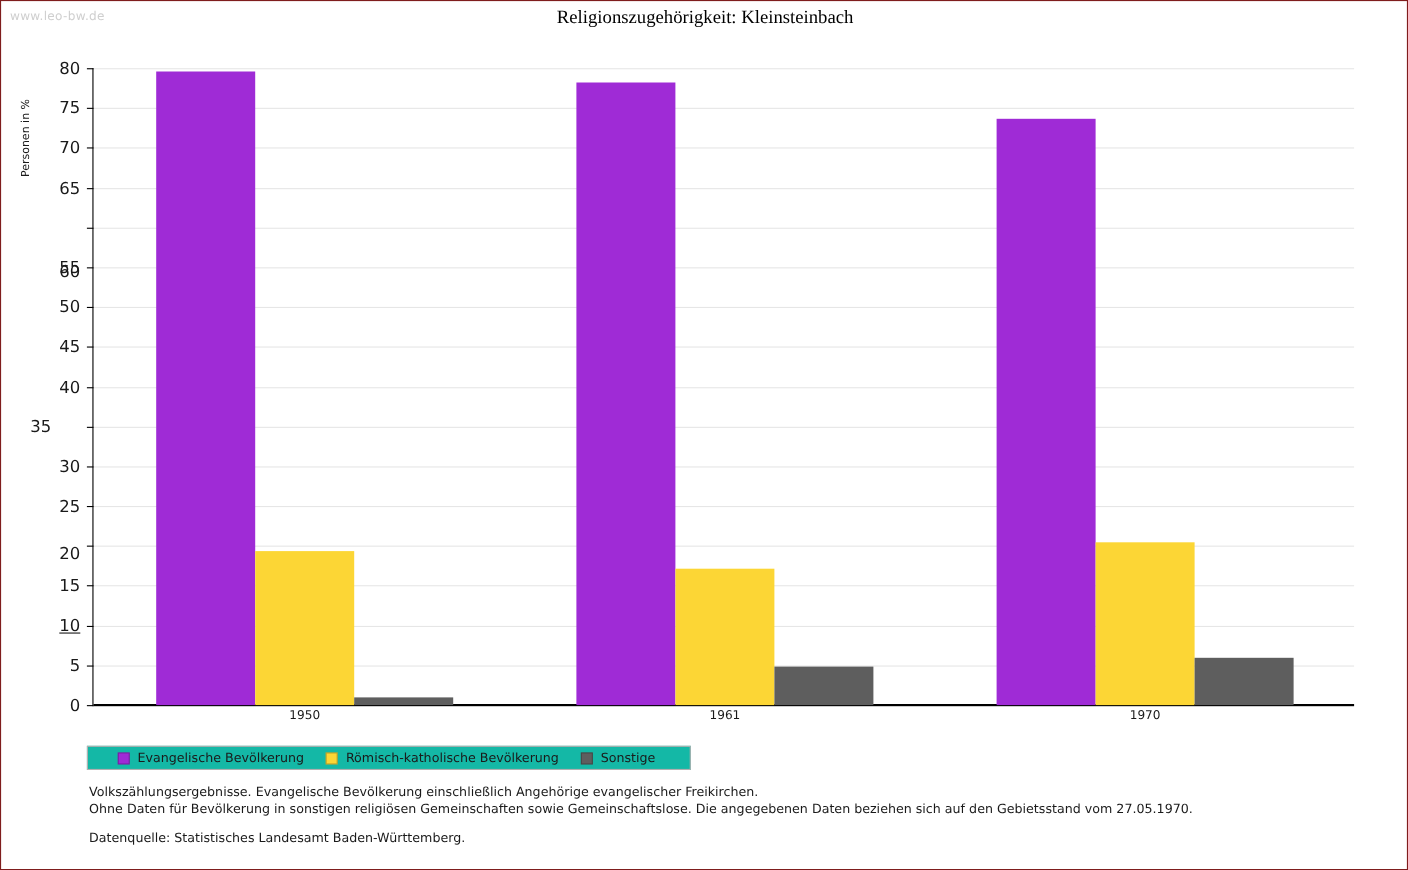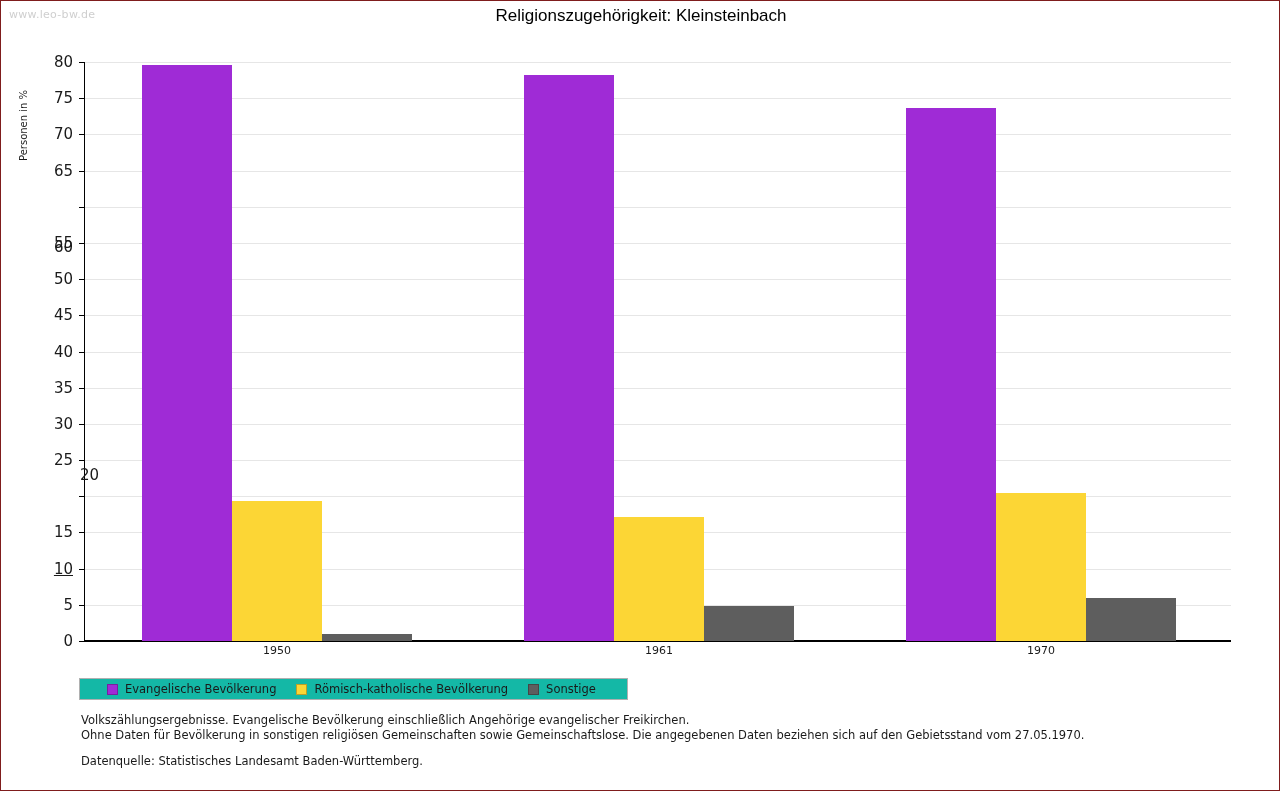--- a/index.html
+++ b/index.html
@@ -26,21 +26,21 @@
     font-family: "DejaVu Sans", sans-serif;
   }
   
   #chart-title {
     position: absolute;
     left: 0; top: 5px;
     width: 1280px;
     text-align: center;
     font-size: 17px;
     color: #000000;
-    font-family: Liberation Sans, sans-serif;
+    font-family: Liberation Serif, serif;
   }
   
   #ylabel {
     position: absolute;
     left: 4px;
     top: 60px;
     width: 16px;
     height: 120px;
     font-size: 10px;
     color: #1a1a1a;
@@ -197,27 +197,27 @@
   <div id="ticks-y">
       <div class="ytick-line" style="top: 640px;"></div>
       <div class="ytick-label" style="top: 640px; left: 0px; width: 72px;">0</div>
       <div class="ytick-line" style="top: 603.812px;"></div>
       <div class="ytick-label" style="top: 603.812px; left: 0px; width: 72px;">5</div>
       <div class="ytick-line" style="top: 567.625px;"></div>
       <div class="ytick-label" style="top: 567.625px; left: 0px; width: 72px; text-decoration: underline;">10</div>
       <div class="ytick-line" style="top: 531.438px;"></div>
       <div class="ytick-label" style="top: 531.438px; left: 0px; width: 72px;">15</div>
       <div class="ytick-line" style="top: 495.25px;"></div>
-      <div class="ytick-label" style="top: 474px; left: 0px; width: 72px; margin-left: 26px;">20</div>
+      <div class="ytick-label" style="top: 502px; left: 0px; width: 72px;">20</div>
       <div class="ytick-line" style="top: 459.062px;"></div>
       <div class="ytick-label" style="top: 459.062px; left: 0px; width: 72px;">25</div>
       <div class="ytick-line" style="top: 422.875px;"></div>
       <div class="ytick-label" style="top: 422.875px; left: 0px; width: 72px;">30</div>
       <div class="ytick-line" style="top: 386.688px;"></div>
-      <div class="ytick-label" style="top: 386.688px; left: 0px; width: 72px;">35</div>
+      <div class="ytick-label" style="top: 386.688px; left: 0px; width: 72px; text-align: center;">35</div>
       <div class="ytick-line" style="top: 350.5px;"></div>
       <div class="ytick-label" style="top: 350.5px; left: 0px; width: 72px;">40</div>
       <div class="ytick-line" style="top: 314.312px;"></div>
       <div class="ytick-label" style="top: 314.312px; left: 0px; width: 72px;">45</div>
       <div class="ytick-line" style="top: 278.125px;"></div>
       <div class="ytick-label" style="top: 278.125px; left: 0px; width: 72px;">50</div>
       <div class="ytick-line" style="top: 241.938px;"></div>
       <div class="ytick-label" style="top: 241.938px; left: 0px; width: 72px;">55</div>
       <div class="ytick-line" style="top: 205.75px;"></div>
       <div class="ytick-label" style="top: 205.75px; left: 0px; width: 72px; margin-top: 40px;">60</div>

